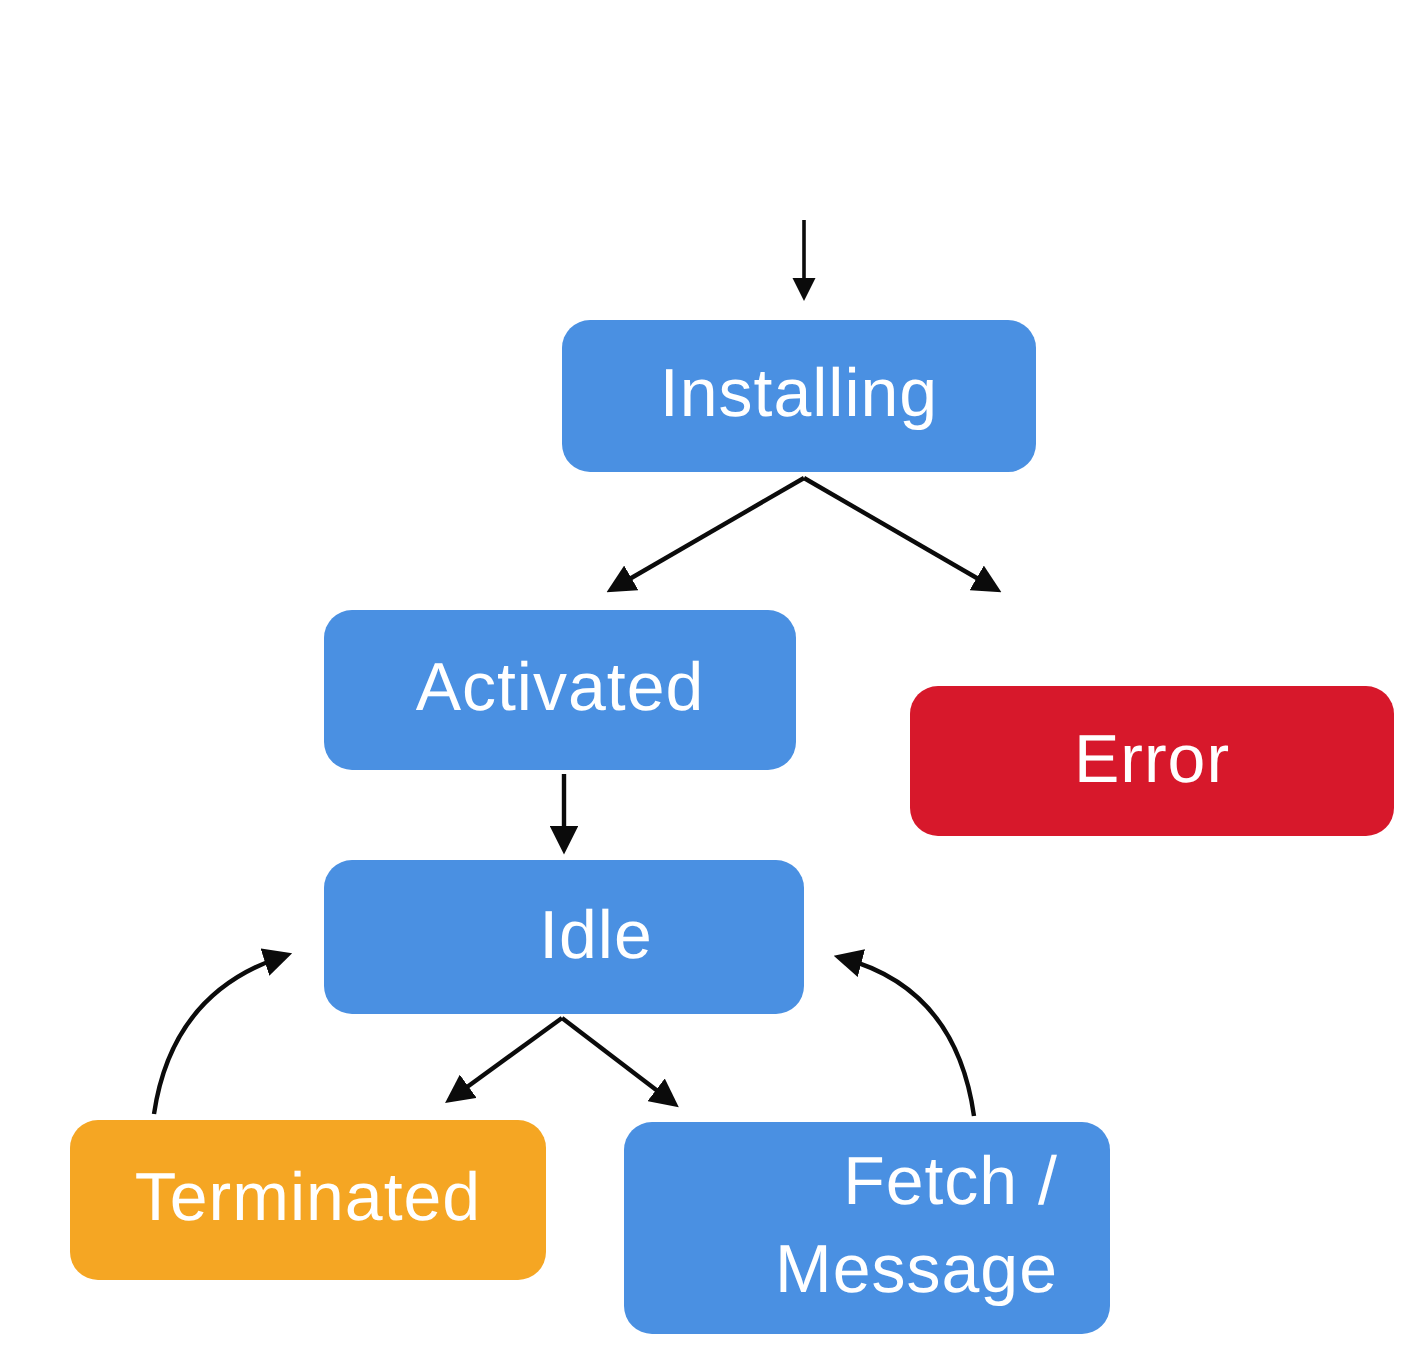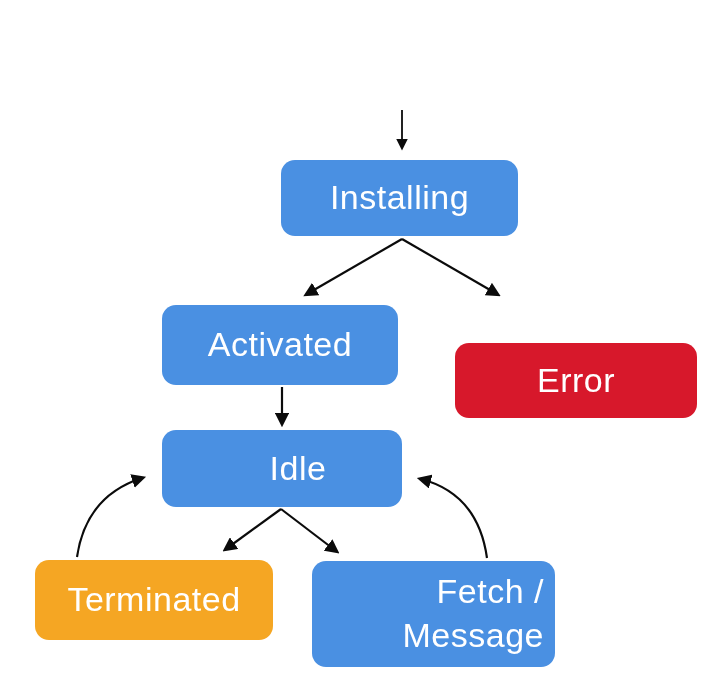--- a/index.html
+++ b/index.html
@@ -42,21 +42,21 @@
     font-size: 34px;
     font-weight: 400;
     line-height: 1.3;
     letter-spacing: 0.5px;
   }
   .node-installing   { left: 281px; top: 160px; width: 237px; height: 76px; }
   .node-activated    { left: 162px; top: 305px; width: 236px; height: 80px; }
   .node-error        { left: 455px; top: 306px; width: 242px; height: 75px; }
   .node-idle         { left: 162px; top: 430px; width: 240px; height: 77px; }
   .node-terminated   { left: 10px;  top: 560px; width: 238px; height: 80px; margin-left: 25px; }
-  .node-fetch        { left: 312px; top: 561px; width: 243px; height: 106px; padding: 0 11px; }
+  .node-fetch        { left: 312px; top: 561px; width: 243px; height: 106px; padding: 0 26px; }
 </style>
 </head>
 <body>
 
 <div class="stage">
 
   <svg class="arrows" width="702" height="685" viewBox="0 0 702 685" xmlns="http://www.w3.org/2000/svg">
     <defs>
       <marker id="ah" viewBox="0 0 10 10" refX="7" refY="5" markerWidth="6.5" markerHeight="6.5" markerUnits="strokeWidth" orient="auto">
         <path d="M0,0 L10,5 L0,10 z" fill="#0b0b0b"></path>

